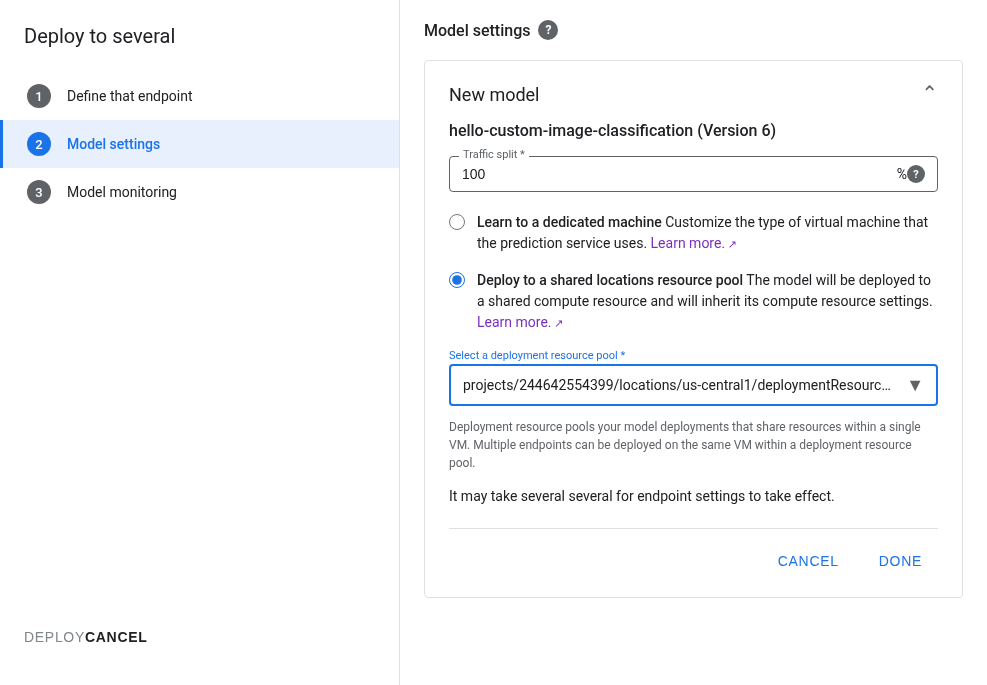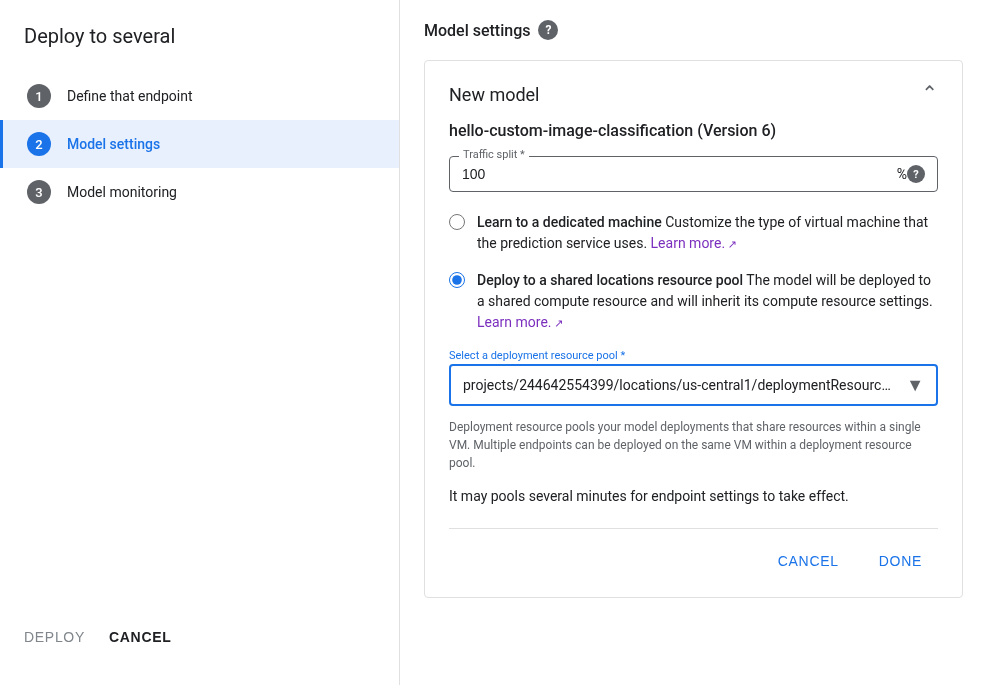--- a/index.html
+++ b/index.html
@@ -82,21 +82,20 @@
 
     .step-item.active .step-label {
       font-weight: 500;
       color: #1a73e8;
     }
 
     .actions-row {
       display: flex;
       align-items: center;
       padding: 16px 24px;
-      gap: 24px;
     }
 
     .btn-deploy {
       font-size: 14px;
       font-weight: 500;
       color: #80868b;
       background: none;
       border: none;
       cursor: pointer;
       letter-spacing: 0.05em;
@@ -428,20 +427,20 @@
     <div class="select-field-container">
       <div class="select-label-float">Select a deployment resource pool *</div>
       <div class="select-wrapper">
         <span class="select-value">projects/244642554399/locations/us-central1/deploymentResourceP...</span>
         <span class="select-arrow">▼</span>
       </div>
     </div>
 
     <p class="helper-text">Deployment resource pools your model deployments that share resources within a single VM. Multiple endpoints can be deployed on the same VM within a deployment resource pool.</p>
 
-    <p class="info-text">It may pools several minutes for endpoint settings to take effect.</p>
+    <p class="info-text">It may take several several for endpoint settings to take effect.</p>
 
     <div class="card-actions">
       <button class="btn-cancel-card">CANCEL</button>
       <button class="btn-done">DONE</button>
     </div>
   </div>
 </div>
 
 </body></html>

